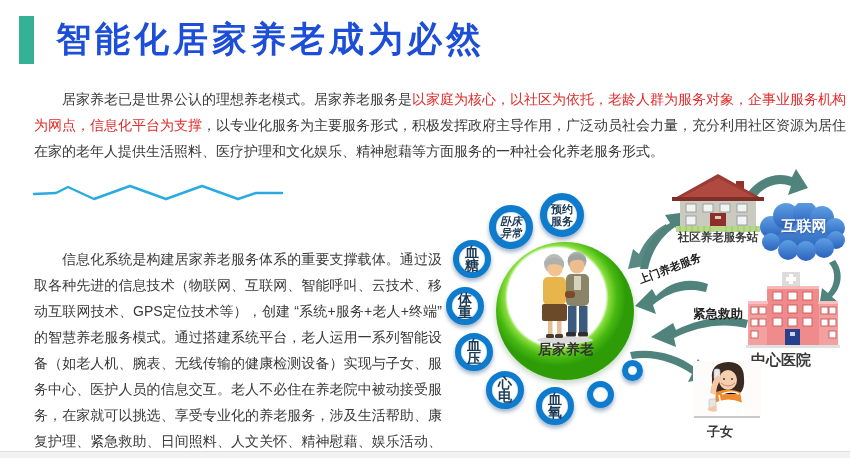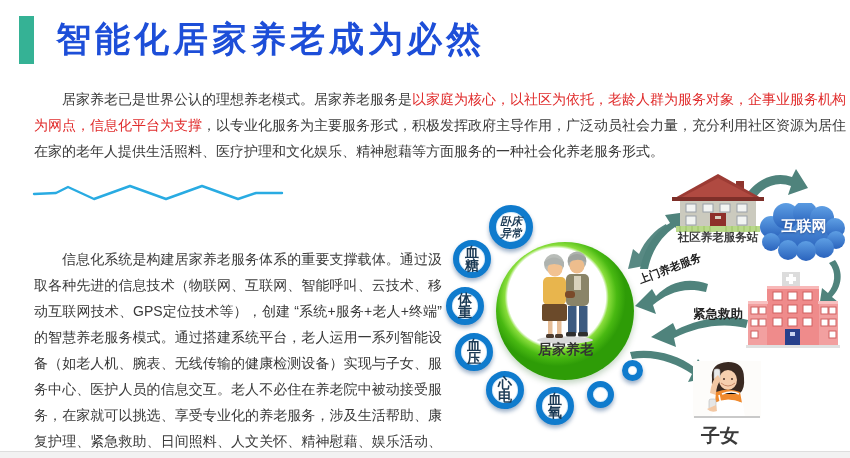--- a/index.html
+++ b/index.html
@@ -39,21 +39,21 @@
     display:flex;align-items:center;justify-content:center;text-align:center;
     color:#1b3a55;font-weight:bold;white-space:pre-line;
   }
   .sensor.big{width:30px;height:30px;font-size:11px;line-height:12px;}
   .sensor.small{width:26px;height:26px;border-width:6px;font-size:14px;line-height:13px;text-align:center;}
   .sensor.ring1{width:15px;height:15px;border-width:6px;}
   .sensor.ring2{width:9px;height:9px;border-width:6px;}
   .node-label{position:absolute;text-align:center;color:#3a3a3a;font-weight:bold;}
   .station-label{left:238px;top:65px;width:100px;font-size:11.5px;}
   .hospital-label{left:303px;top:186px;width:96px;font-size:15px;}
-  .children-label{left:258px;top:258px;width:64px;font-size:19px;}
+  .children-label{left:258px;top:258px;width:64px;font-size:13px;}
   .internet-label{left:339px;top:52px;width:70px;font-size:15px;color:#ffffff;text-align:center;position:absolute;font-weight:bold;text-shadow:0 1px 2px rgba(0,0,50,.35);}
   .flow-home{
     position:absolute;left:198px;top:96px;width:84px;text-align:center;
     font-size:11px;font-weight:bold;color:#222;transform:rotate(-21deg);
   }
   .flow-emergency{
     position:absolute;left:252px;top:141px;width:72px;text-align:center;
     font-size:12.5px;font-weight:bold;color:#222;
   }
   .icon-abs{position:absolute;}
@@ -116,20 +116,22 @@
     <rect x="36" y="42" width="10" height="7" rx="3" fill="#7a4a2a"></rect>
     <rect x="39" y="57" width="8.5" height="27" fill="#3c5a80"></rect>
     <rect x="50" y="57" width="8.5" height="27" fill="#3c5a80"></rect>
     <rect x="37" y="83" width="10" height="4.5" rx="1.5" fill="#2e2e2e"></rect>
     <rect x="49" y="83" width="10" height="4.5" rx="1.5" fill="#2e2e2e"></rect>
   </svg>
   <div class="center-label">居家养老</div>
 
   <div class="sensor big" style="left:59px;top:40px;font-style:italic;">卧床
 异常</div>
+  <div class="sensor big" style="left:110px;top:28px;">预约
+服务</div>
   <div class="sensor small" style="left:23px;top:75px;">血糖</div>
   <div class="sensor small" style="left:16px;top:122px;">体重</div>
   <div class="sensor small" style="left:25px;top:168px;">血压</div>
   <div class="sensor small" style="left:56px;top:206px;">心电</div>
   <div class="sensor small" style="left:106px;top:222px;">血氧</div>
   <div class="sensor ring1" style="left:157px;top:216px;"></div>
   <div class="sensor ring2" style="left:192px;top:195px;"></div>
 
   <svg class="icon-abs" style="left:242px;top:8px;" width="92" height="60" viewBox="0 0 92 60">
     <rect x="64" y="8" width="8" height="14" fill="#8f352e"></rect>
@@ -204,20 +206,21 @@
       <rect x="75" y="38" width="7" height="7"></rect>
         <rect x="83" y="38" width="7" height="7"></rect>
       <rect x="75" y="50" width="7" height="7"></rect>
         <rect x="83" y="50" width="7" height="7"></rect>
       <rect x="83" y="62" width="7" height="7"></rect>
     </g>
     <rect x="39" y="60" width="15" height="16" fill="#27408b"></rect>
     <rect x="44" y="63" width="5" height="4" fill="#c8d4f0"></rect>
     <rect x="0" y="76" width="94" height="3" fill="#e0e0e0"></rect>
   </svg>
+  <div class="node-label hospital-label">中心医院</div>
 
   <svg class="icon-abs" style="left:262px;top:194px;" width="70" height="62" viewBox="0 0 70 62">
     <rect x="1" y="2" width="68" height="57" fill="#fdfcfa"></rect>
     <path d="M20,20 Q18,4 36,3 Q52,3 52,19 Q53,30 48,34 L24,34 Q19,28 20,20 Z" fill="#3a2a22"></path>
     <ellipse cx="36" cy="21" rx="9" ry="10" fill="#f6cfae"></ellipse>
     <path d="M29,24 Q36,30 43,24" stroke="#c98b6a" stroke-width="1" fill="none"></path>
     <circle cx="32" cy="20" r="1" fill="#4a3228"></circle>
       <circle cx="40" cy="20" r="1" fill="#4a3228"></circle>
     <rect x="22" y="10" width="6" height="11" rx="2" fill="#e9e9e9" stroke="#bbb" stroke-width="0.6"></rect>
     <path d="M18,34 Q20,20 26,16 L29,21 Q24,26 24,36 Z" fill="#f3c8a4"></path>

